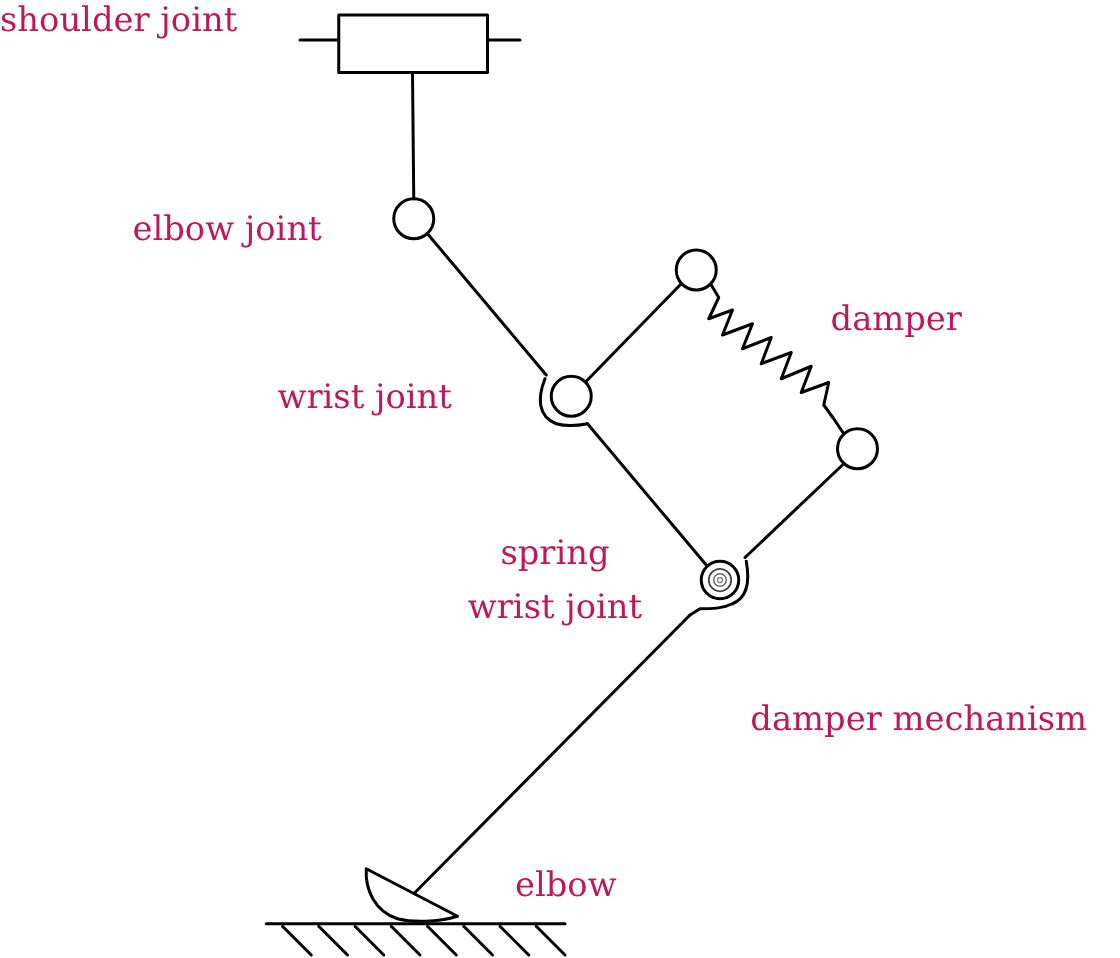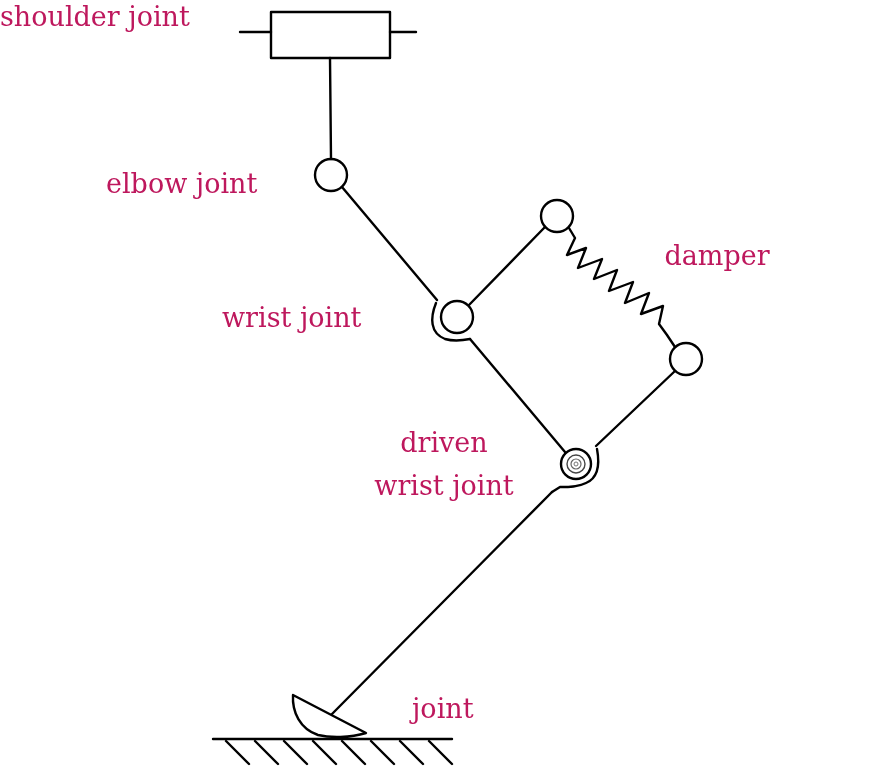--- a/index.html
+++ b/index.html
@@ -64,16 +64,17 @@
           <line x1="400" y1="741" x2="423" y2="764" class="ln"></line>
           <line x1="429" y1="741" x2="452" y2="764" class="ln"></line>
         </g>
     </g>
   </svg>
 
   <div class="lbl" style="left:0px; top:1px;">shoulder joint</div>
   <div class="lbl" style="left:106px; top:168px;">elbow joint</div>
   <div class="lbl" style="left:222px; top:302px;">wrist joint</div>
   <div class="lbl c" style="left:610px; width:214px; top:240px;">damper</div>
-  <div class="lbl c" style="left:352px; width:184px; top:427px;">driven</div>
+  <div class="lbl c" style="left:352px; width:184px; top:427px;">spring</div>
   <div class="lbl c" style="left:352px; width:184px; top:470px;">wrist joint</div>
-  <div class="lbl" style="left:412px; top:693px;">joint</div>
+  <div class="lbl c" style="left:574px; width:322px; top:560px;">damper mechanism</div>
+  <div class="lbl" style="left:412px; top:693px;">elbow</div>
 </div>
 
 </body></html>

